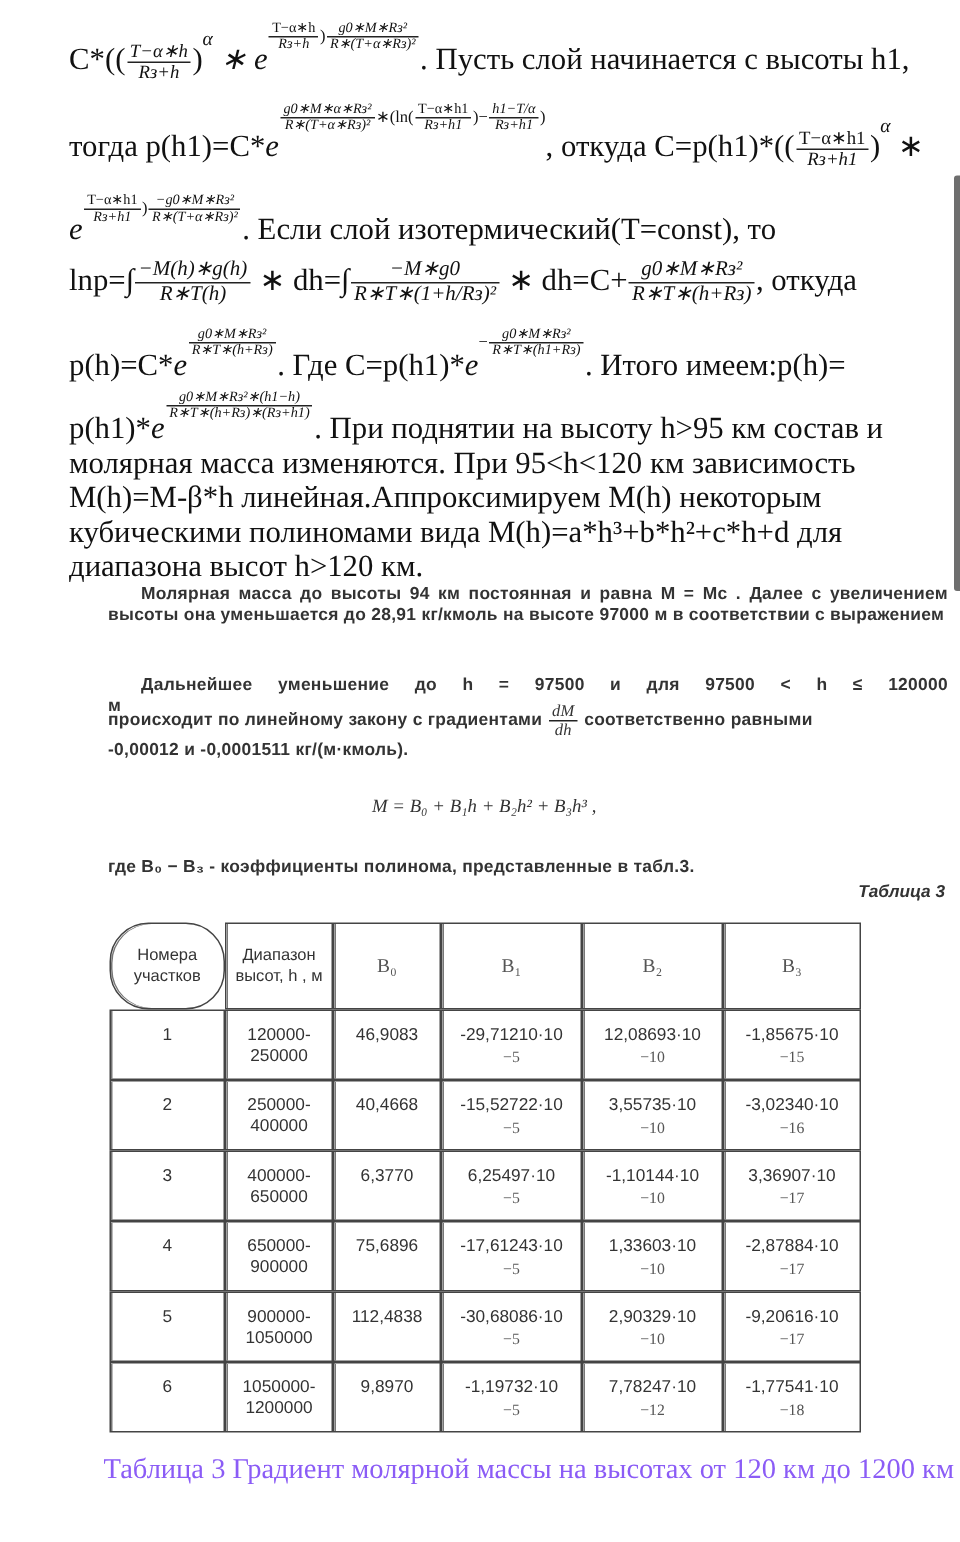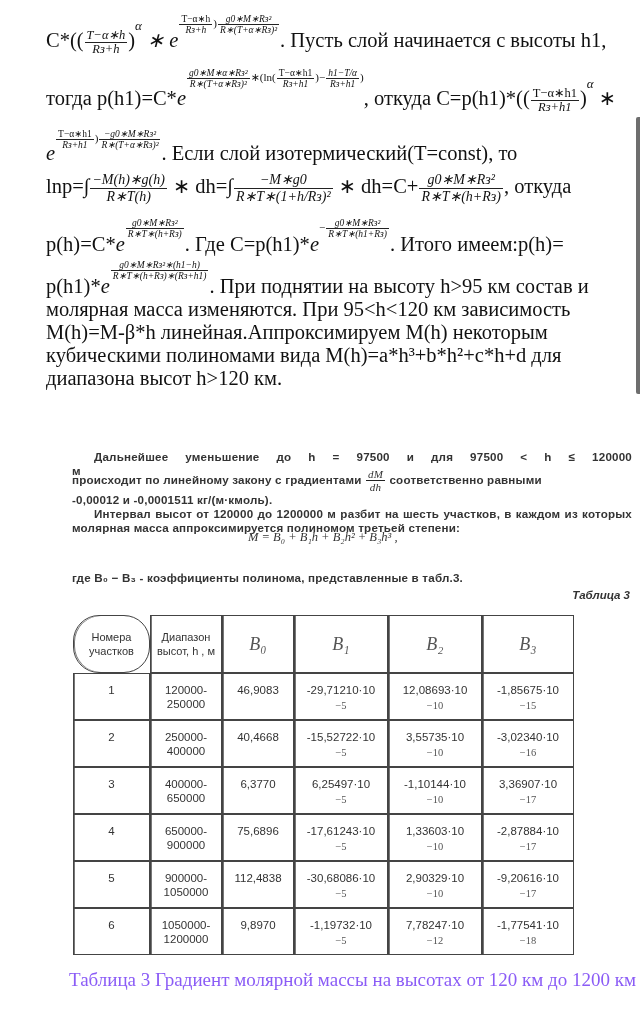--- a/index.html
+++ b/index.html
@@ -50,21 +50,21 @@
   .tbl {
     position:absolute; left:73px; top:229px; border-collapse:separate; border-spacing:0;
     font-family:"Liberation Sans", sans-serif; font-size:11.5px; color:#333;
   }
   .tbl td, .tbl th {
     border:1px solid #444; box-shadow: inset 1px 0 0 #777; text-align:center; vertical-align:top;
     padding:0; font-weight:normal;
   }
   .tbl th { height:56px; vertical-align:middle; font-size:11px; line-height:14px; }
   .tbl td { padding-top:9px; line-height:14px; }
-  .tbl .bh { font-family:"Liberation Serif", serif; font-style:italic; font-size:18px; color:#555; }
+  .tbl .bh { font-family:"Liberation Serif", serif; font-size:13px; color:#555; }
   .tbl .exp { display:block; font-family:"Liberation Serif", serif; font-size:10.5px; color:#555; margin-top:2px; }
 
   
   .caption {
     position:absolute; left:69px; top:968px; width:585px; font-size:19px; line-height:24px; color:#8b5cf6;
   }
 
   
   .scrollbar {
     position:absolute; right:0; top:117px; width:4px; height:277px;
@@ -97,28 +97,28 @@
 <div class="line" style="top:274px;">
   <span>p(h1)*</span><span class="it">e</span><span class="sup" style="top:-14px;"><span class="frac"><span class="num it">g0∗M∗Rз²∗(h1−h)</span><span class="den it">R∗T∗(h+Rз)∗(Rз+h1)</span></span></span><span>. При поднятии на высоту h&gt;95 км состав и</span>
 </div>
 
 <div class="line" style="top:297px;">молярная масса изменяются. При 95&lt;h&lt;120 км зависимость</div>
 <div class="line" style="top:320px;">M(h)=M-β*h линейная.Аппроксимируем M(h) некоторым</div>
 <div class="line" style="top:343px;">кубическими полиномами вида M(h)=a*h³+b*h²+c*h+d для</div>
 <div class="line" style="top:366px;">диапазона высот h&gt;120 км.</div>
 
 <div class="scan">
+  <div class="p indent" style="top:3px;">Молярная масса до высоты 94 км постоянная и равна M = Mc . Далее с увеличением высоты она уменьшается до 28,91 кг/кмоль на высоте 97000 м в соответствии с выражением</div>
   <div class="p indent" style="top:64px;word-spacing:12px;">Дальнейшее уменьшение до h = 97500 и для 97500 &lt; h ≤ 120000 м</div>
   <div class="p" style="top:82px;">
     <span>происходит по линейному закону с градиентами</span>
     <span class="frac serif it" style="font-size:11px;line-height:12px;font-weight:normal;"><span class="num">dM</span><span class="den">dh</span></span>
     <span>соответственно равными</span>
   </div>
   <div class="p" style="top:107px;">-0,00012 и -0,0001511 кг/(м·кмоль).</div>
-  <div class="p indent" style="top:121px;">Интервал высот от 120000 до 1200000 м разбит на шесть участков, в каждом из которых молярная масса аппроксимируется полиномом третьей степени:</div>
   <div class="eq it" style="left:248px;top:144px;">M = B₀ + B₁h + B₂h² + B₃h³ ,</div>
   <div class="p" style="top:185px;">где B₀ − B₃ - коэффициенты полинома, представленные в табл.3.</div>
   <div class="caption-right" style="top:203px;font-style:italic;">Таблица 3</div>
 
   <table class="tbl">
     <thead>
       <tr>
         <th style="width:75px;border-radius:26px;">Номера участков</th>
         <th style="width:70px;">Диапазон высот, h , м</th>
         <th style="width:70px;" class="bh">B₀</th>

